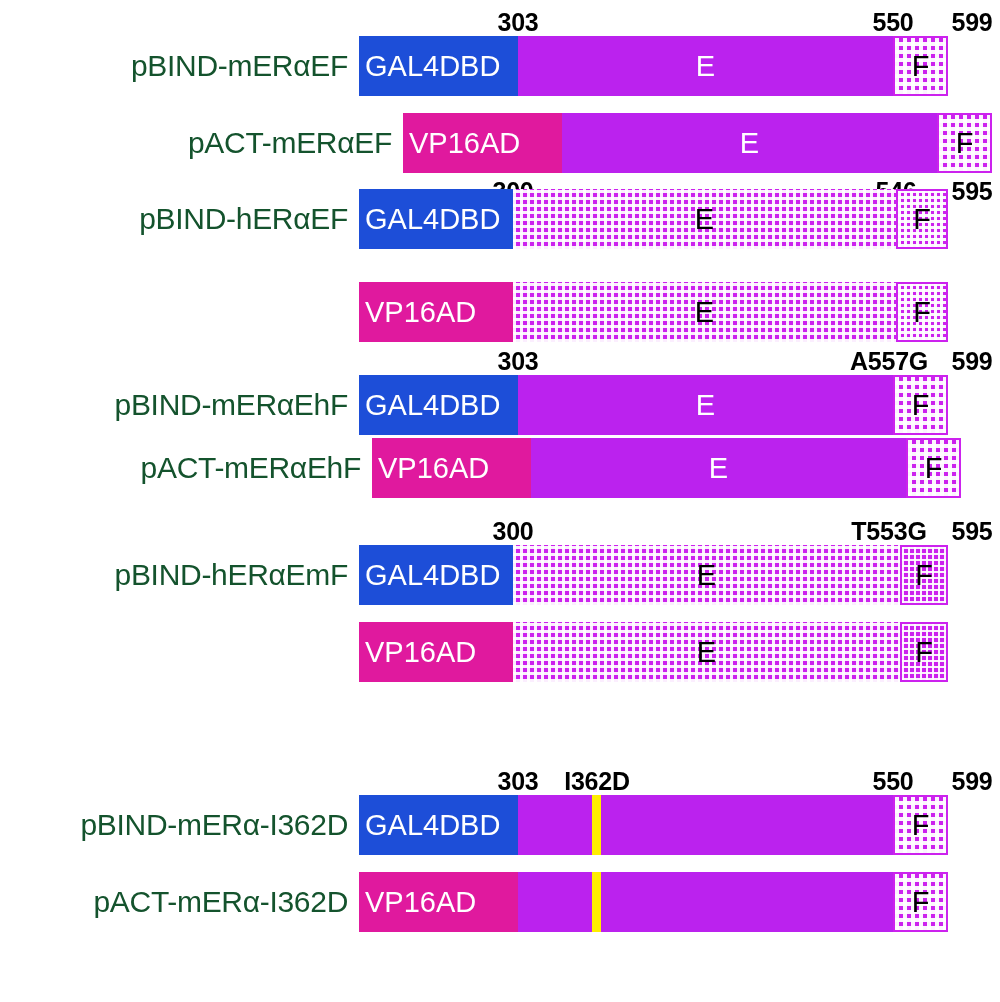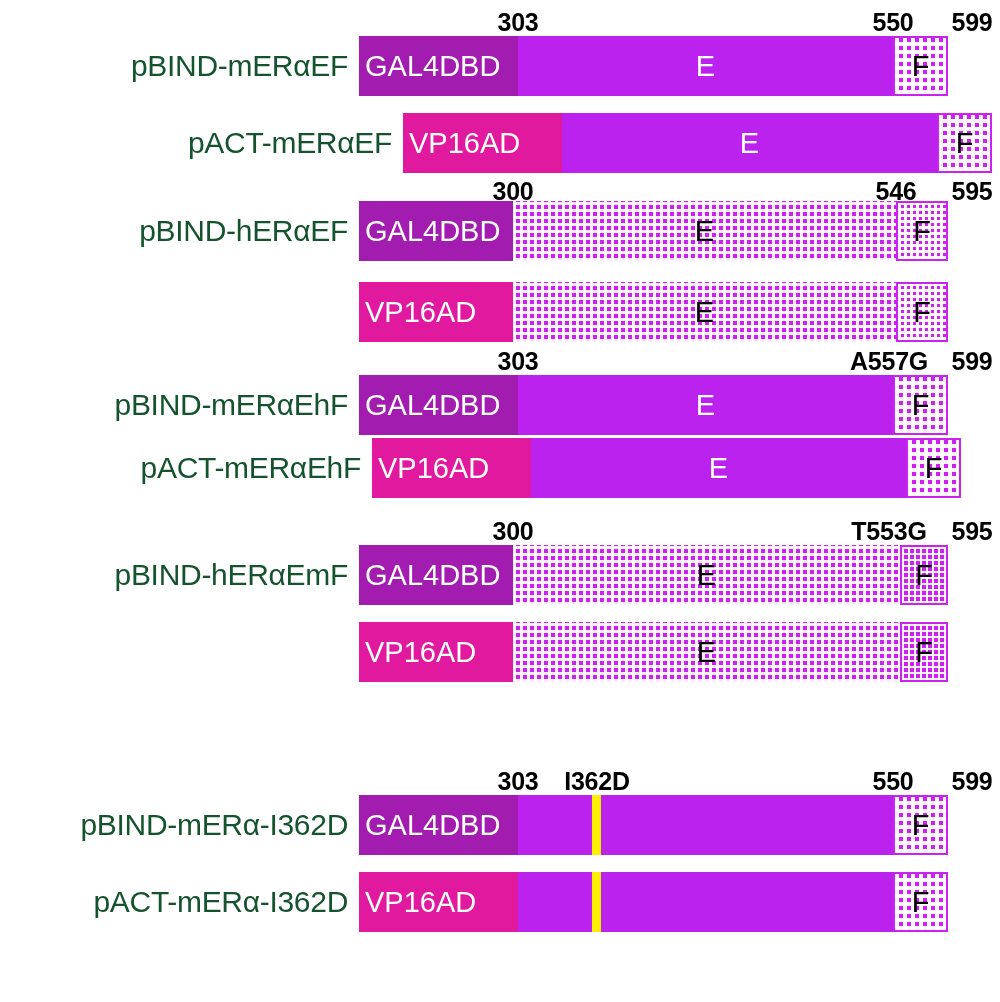--- a/index.html
+++ b/index.html
@@ -81,21 +81,21 @@
 
   .seg-label {
     font-size: 29px;
     line-height: 1;
     white-space: nowrap;
     position: relative;
     z-index: 3;
   }
 
   
-  .fill-gal4 { background: #a21caf; }
+  .fill-gal4 { background: #1d4ed8; }
   .fill-vp16 { background: #e0199e; }
   .fill-e-solid { background: #bb22ee; }
   .fill-yellow { background: #ffee00; }
 
   
   .fill-e-dots {
     background-color: #cc22ee;
     background-image:
       repeating-linear-gradient(90deg,
         rgba(255,255,255,0.92) 0px, rgba(255,255,255,0.92) 3px,
@@ -184,21 +184,21 @@
           </div>
         </div>
       </div>
     </div>
     <div class="group" style="top: 177px;">
       <div class="tick-row" style="top: 0px;">
         <div class="tick" style="left: 513px;">300</div>
         <div class="tick" style="left: 896px;">546</div>
         <div class="tick" style="left: 972px;">595</div>
       </div>
-      <div class="construct" style="top: 24px;">
+      <div class="construct" style="top: 12px;">
         <div class="row-label">pBIND-hERαEF</div>
         <div class="bar">
           <div class="seg seg-left-label fill-gal4" style="left: 0px; width: 154px;">
             <span class="seg-label txt-white">GAL4DBD</span>
           </div>
           <div class="seg fill-e-dots" style="left: 154px; width: 383px;">
             <span class="seg-label txt-black">E</span>
           </div>
           <div class="seg fill-f-dots-light" style="left: 537px; width: 52px;">
             <span class="seg-label txt-black">F</span>

